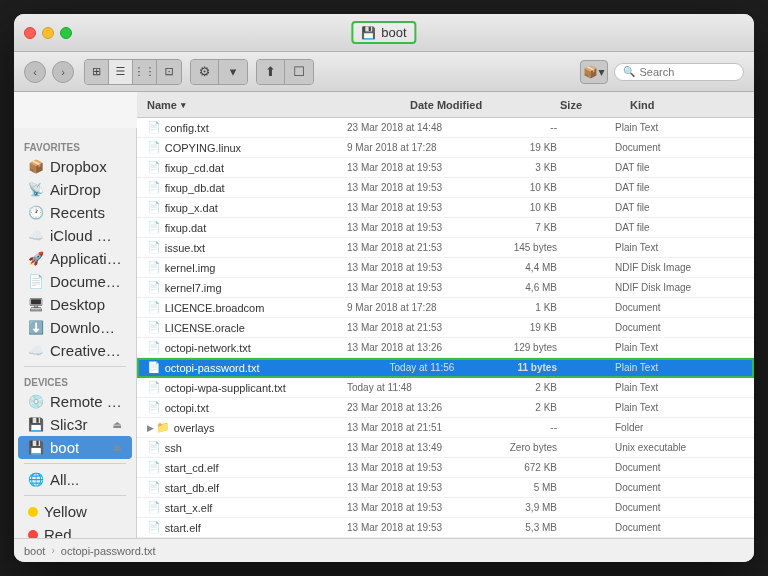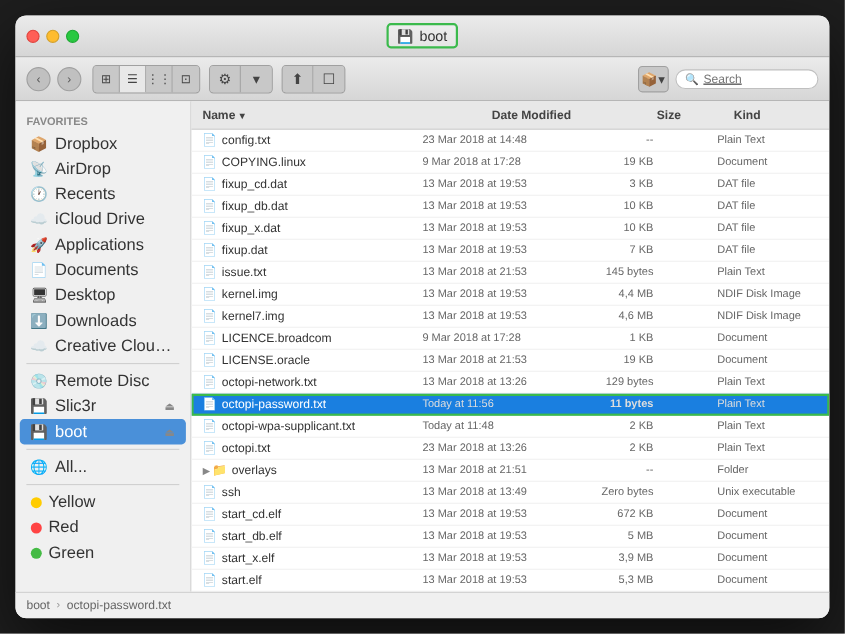--- a/index.html
+++ b/index.html
@@ -159,36 +159,36 @@
       width: 130px;
     }
     .search-icon { font-size: 10px; color: #999; }
     .search-input {
       border: none;
       outline: none;
       background: transparent;
       font-size: 11px;
       color: #333;
       width: 100px;
-      text-decoration: underline;
     }
     
     .main {
       display: flex;
       flex: 1;
       overflow: hidden;
     }
     
     .sidebar {
-      width: 160px;
+      width: 123px;
       background: #f0f0f0;
       border-right: 1px solid #d0d0d0;
       overflow-y: auto;
       padding: 8px 0;
       font-size: 12px;
+      margin-top: 36px;
     }
     .sidebar-section-label {
       font-size: 10px;
       font-weight: 700;
       color: #888;
       text-transform: uppercase;
       padding: 6px 10px 2px 10px;
     }
     .sidebar-item {
       display: flex;
@@ -284,21 +284,21 @@
     }
     .file-icon { 
       font-size: 11px; 
       margin-right: 4px; 
       color: #5b9bd5;
       flex-shrink: 0;
     }
     .file-row.selected .file-icon { color: white; }
     .file-name { flex: 0 0 200px; overflow: hidden; text-overflow: ellipsis; white-space: nowrap; display: flex; align-items: center; }
     .file-date { flex: 0 0 150px; color: #666; font-size: 10px; }
-    .file-row.selected .file-date { color: #ddd; }
+    .file-row.selected .file-date { color: #ddd; text-align: center; }
     .file-size { flex: 0 0 70px; color: #666; font-size: 10px; text-align: right; padding-right: 10px; }
     .file-row.selected .file-size { color: #ddd; font-weight: bold; }
     .file-kind { flex: 1; color: #666; font-size: 10px; margin-left: 48px; }
     .file-row.selected .file-kind { color: #ddd; }
     .folder-arrow {
       font-size: 9px;
       color: #888;
       margin-right: 2px;
     }
     
@@ -395,20 +395,21 @@
       <div class="sidebar-item">
         <span class="si-icon">⬇️</span>
         <span class="si-label">Downloads</span>
       </div>
       <div class="sidebar-item">
         <span class="si-icon">☁️</span>
         <span class="si-label">Creative Cloud Files</span>
       </div>
 
       <div class="sidebar-divider"></div>
+      <div class="sidebar-section-label">Devices</div>
       <div class="sidebar-item">
         <span class="si-icon">💿</span>
         <span class="si-label">Remote Disc</span>
       </div>
       <div class="sidebar-item">
         <span class="si-icon">💾</span>
         <span class="si-label">Slic3r</span>
         <span class="eject-btn">⏏</span>
       </div>
       <div class="sidebar-item active">

